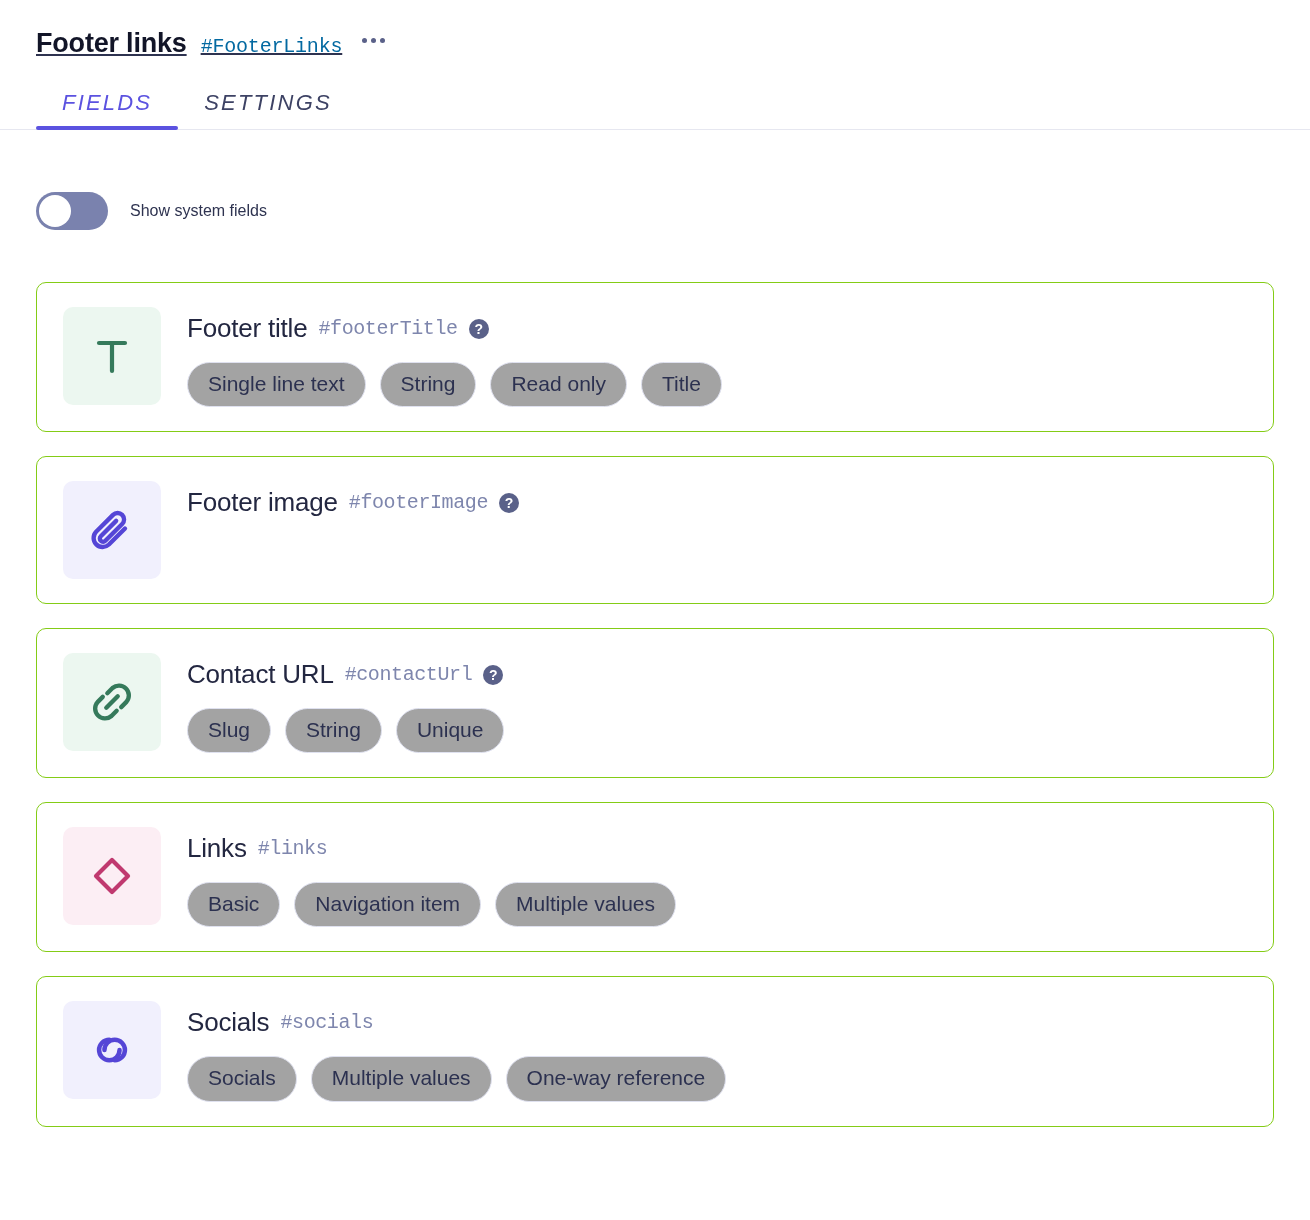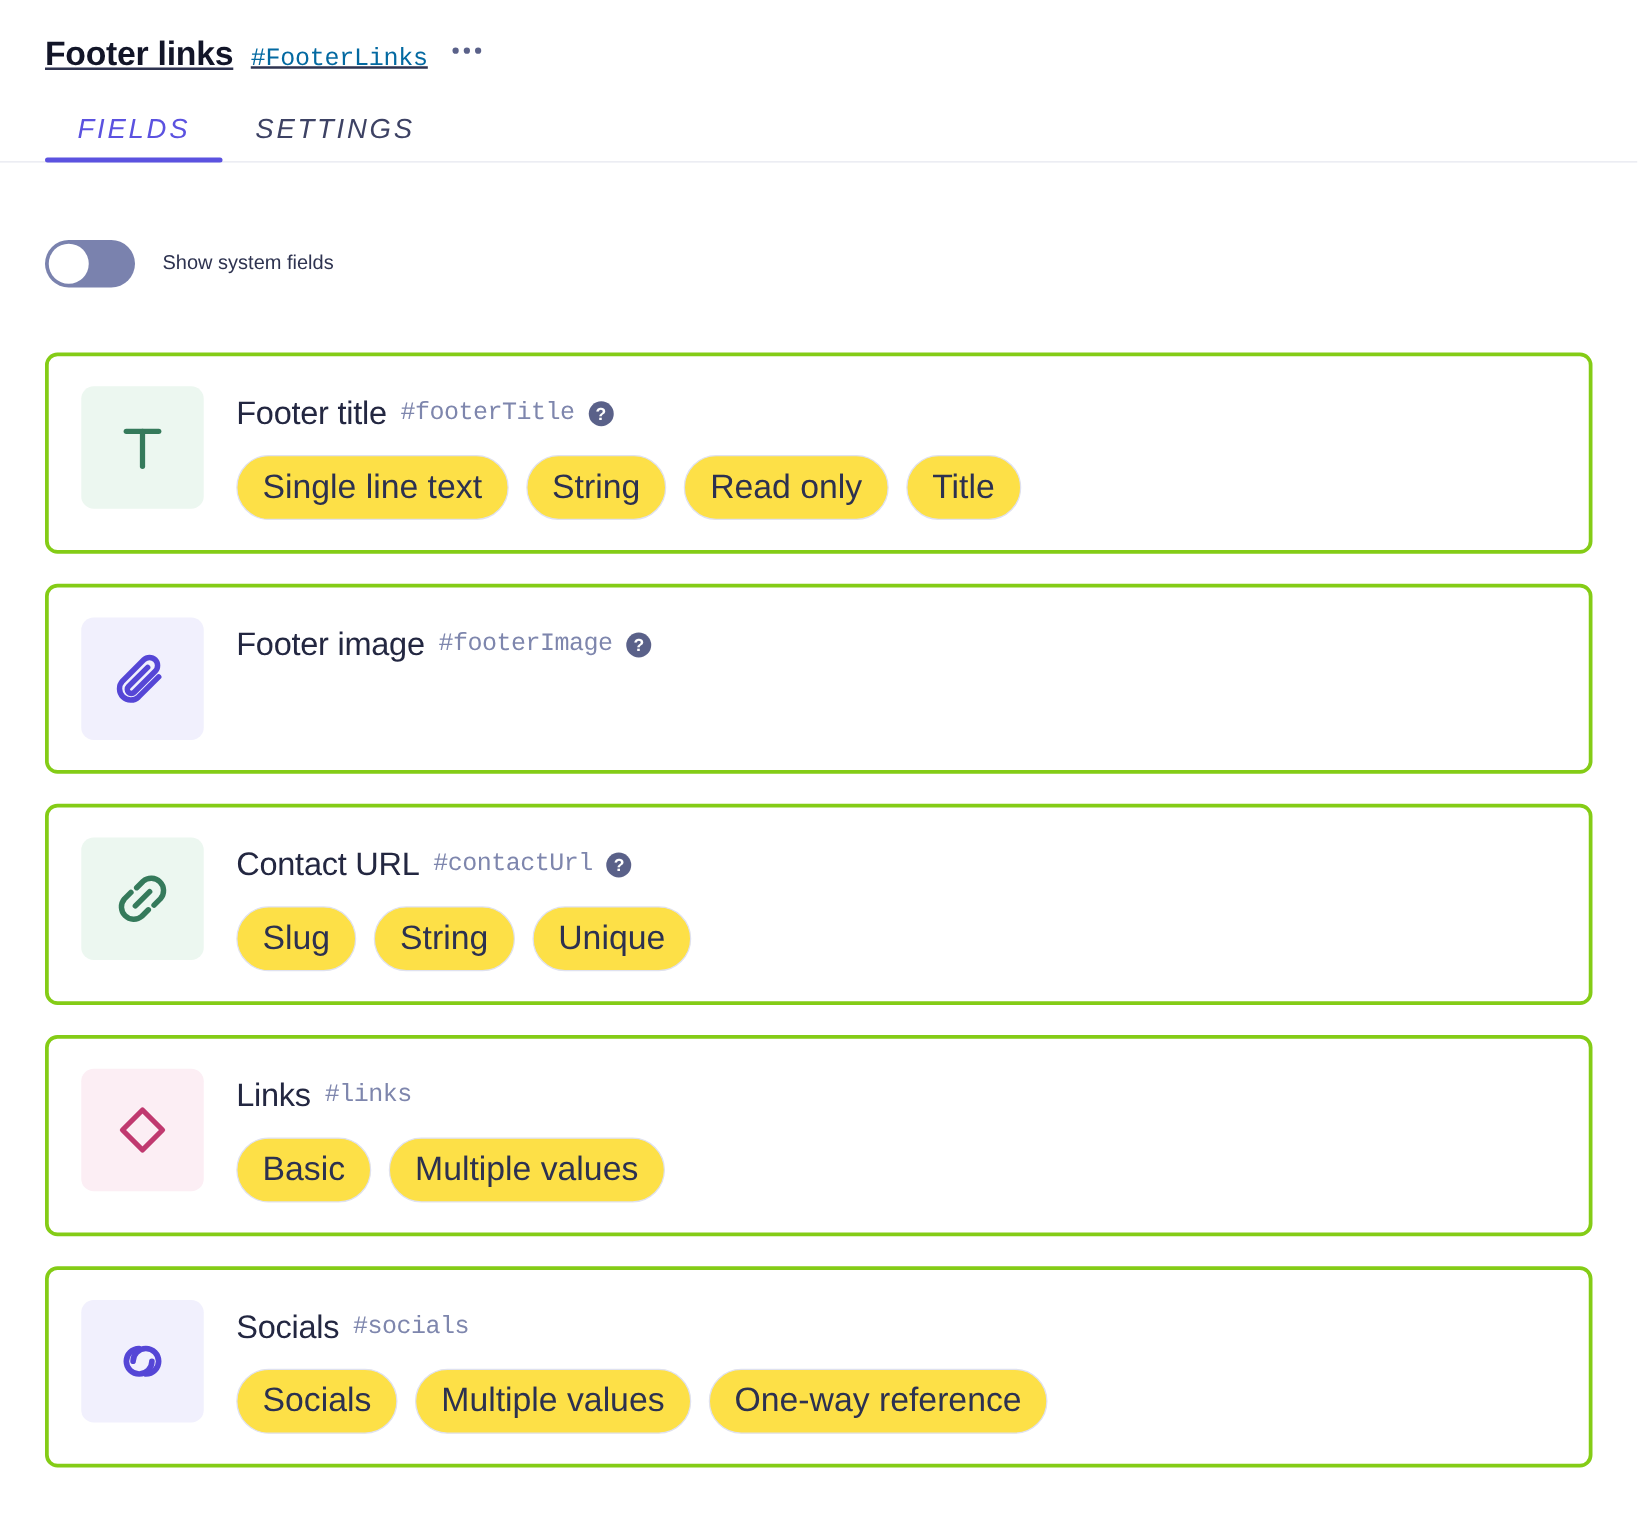--- a/index.html
+++ b/index.html
@@ -137,21 +137,21 @@
 
   
   .fields-list {
     padding: 0 36px;
     margin-top: 52px;
     display: flex;
     flex-direction: column;
     gap: 24px;
   }
   .field-card {
-    border: 3px solid #84cc16;
+    border: 1px solid #84cc16;
     border-radius: 10px;
     background: #ffffff;
     padding: 24px 26px;
     display: flex;
     align-items: flex-start;
     gap: 26px;
     min-height: 148px;
     cursor: pointer;
   }
   .field-icon-tile {
@@ -207,23 +207,23 @@
   }
   .pill-row {
     display: flex;
     flex-wrap: wrap;
     gap: 14px;
   }
   .pill {
     border: 1px solid #dfe1ef;
     border-radius: 999px;
     padding: 9px 20px 10px 20px;
-    font-size: 27px;
+    font-size: 21px;
     color: #2c3150;
-    background: #fde047;
+    background: #a3a3a3;
     white-space: nowrap;
     line-height: 1.15;
   }
 </style>
 </head>
 <body>
 
 <div class="header">
   <div class="title-row">
     <span class="page-title">Footer links</span>
@@ -311,20 +311,21 @@
           <path d="M26 10 L42 26 L26 42 L10 26 Z" stroke="#c0396f" fill="none" stroke-width="4.2" stroke-linecap="round" stroke-linejoin="round"></path>
         </svg>
       </div>
       <div class="field-body">
         <div class="field-title-row">
           <span class="field-name">Links</span>
           <span class="field-api-id">#links</span>
         </div>
         <div class="pill-row">
           <span class="pill">Basic</span>
+          <span class="pill">Navigation item</span>
           <span class="pill">Multiple values</span>
         </div>
       </div>
     </div>
     <div class="field-card">
       <div class="field-icon-tile tile-purple">
         <svg width="56" height="56" viewBox="0 0 52 52" aria-hidden="true">
           <path d="M23.5 16.5 a9.5 9.5 0 1 0 0 19 a9.5 9.5 0 0 0 9.5-9.5" stroke="#5546d6" fill="none" stroke-width="4.2" stroke-linecap="round" stroke-linejoin="round"></path>
           <path d="M28.5 35.5 a9.5 9.5 0 1 0 0-19 a9.5 9.5 0 0 0-9.5 9.5" stroke="#5546d6" fill="none" stroke-width="4.2" stroke-linecap="round" stroke-linejoin="round"></path>
         </svg>

